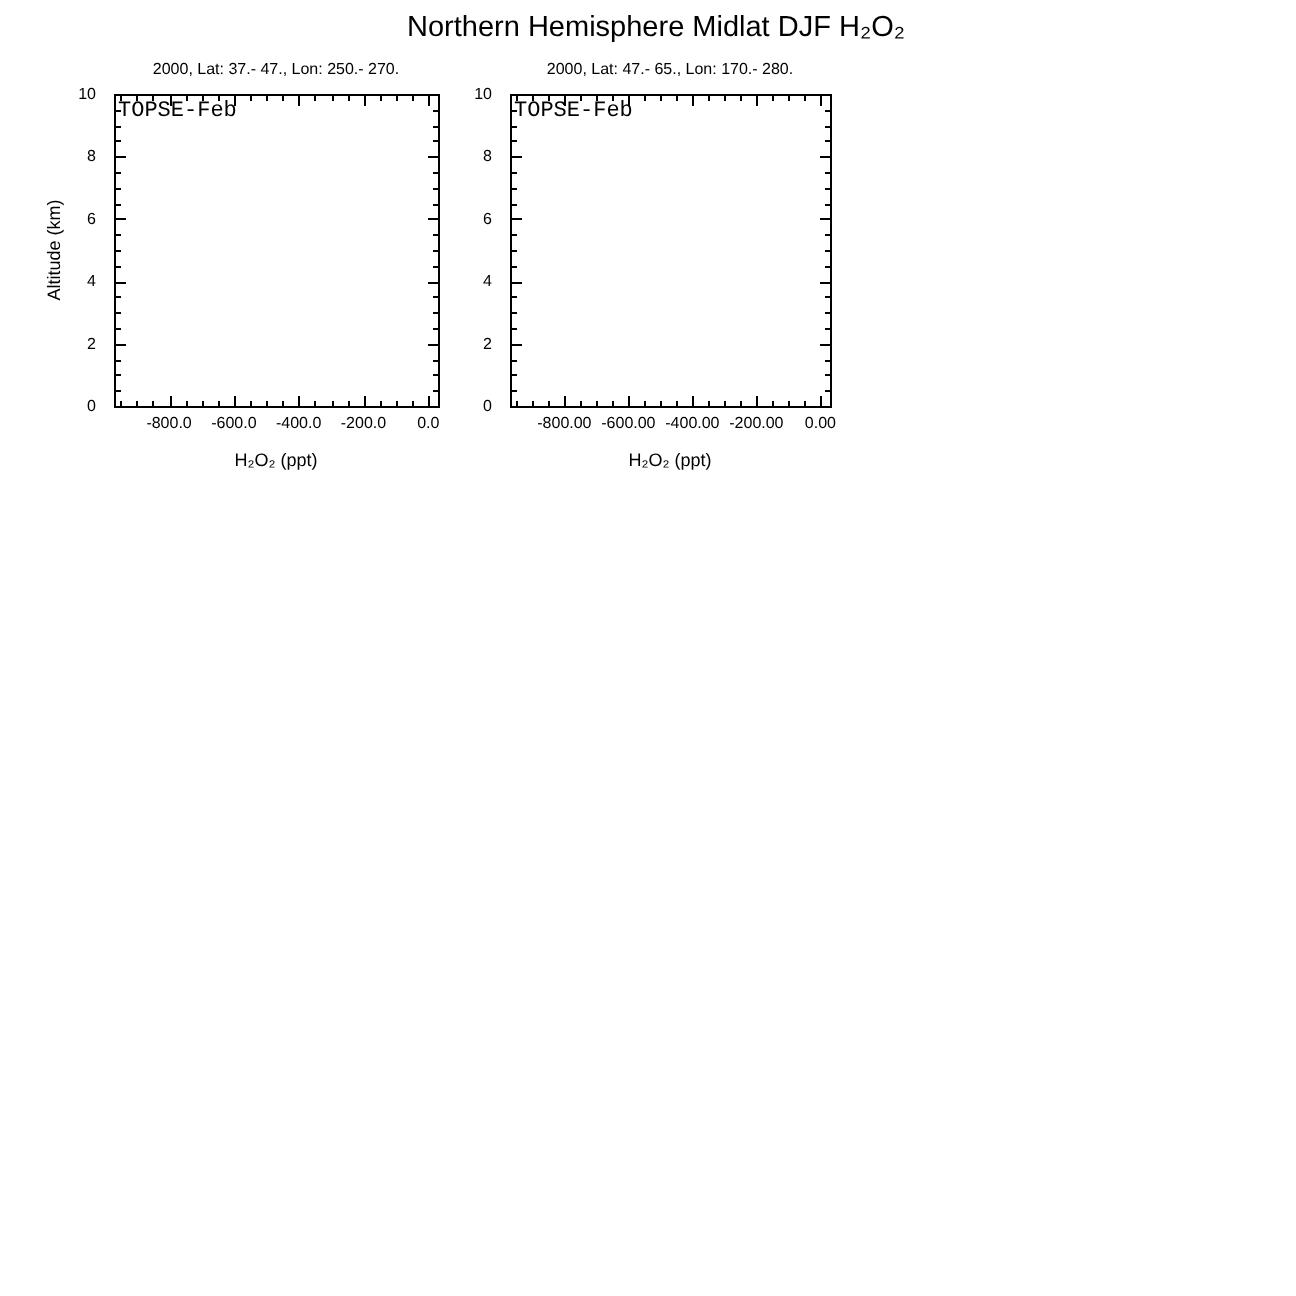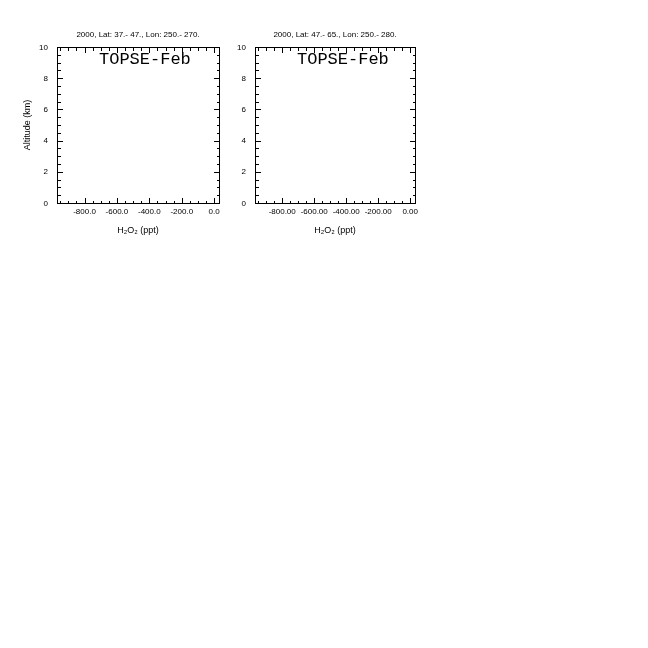--- a/index.html
+++ b/index.html
@@ -24,22 +24,21 @@
   .subtitle {
     top: 30px;
     transform: translateX(-50%);
     font-size: 8px;
   }
   #subtitle-0 { left: 138px; text-align: right; }
   #subtitle-1 { left: 335px; }
   .annotation {
     top: 50px;
     font-family: "Liberation Mono", "DejaVu Sans Mono", monospace;
-    font-size: 17px;
-    padding-left: 40px;
+    font-size: 11px;
   }
   #annotation-0 { left: 59px; }
   #annotation-1 { left: 257px; }
   .xlabel {
     top: 225px;
     transform: translateX(-50%);
     font-size: 9px;
   }
   #xlabel-0 { left: 138px; }
   #xlabel-1 { left: 335px; }
@@ -250,23 +249,24 @@
           <text x="246" y="205.5" text-anchor="end">0</text>
           <text x="246" y="174.3" text-anchor="end">2</text>
           <text x="246" y="143.1" text-anchor="end">4</text>
           <text x="246" y="111.9" text-anchor="end">6</text>
           <text x="246" y="80.69999999999999" text-anchor="end">8</text>
           <text x="246" y="49.5" text-anchor="end">10</text>
         </g>
       </g>
     </svg>
 
+  <div class="abs main-title">Northern Hemisphere Midlat DJF H₂O₂</div>
 
   <div class="abs subtitle" id="subtitle-0">2000, Lat: 37.- 47., Lon: 250.- 270.</div>
-  <div class="abs subtitle" id="subtitle-1">2000, Lat: 47.- 65., Lon: 250.- 280.</div>
+  <div class="abs subtitle" id="subtitle-1">2000, Lat: 47.- 65., Lon: 170.- 280.</div>
 
   <div class="abs annotation" id="annotation-0">TOPSE-Feb</div>
   <div class="abs annotation" id="annotation-1">TOPSE-Feb</div>
 
   <div class="abs ylabel">Altitude (km)</div>
 
   <div class="abs xlabel" id="xlabel-0">H₂O₂ (ppt)</div>
   <div class="abs xlabel" id="xlabel-1">H₂O₂ (ppt)</div>
 </div>
 

